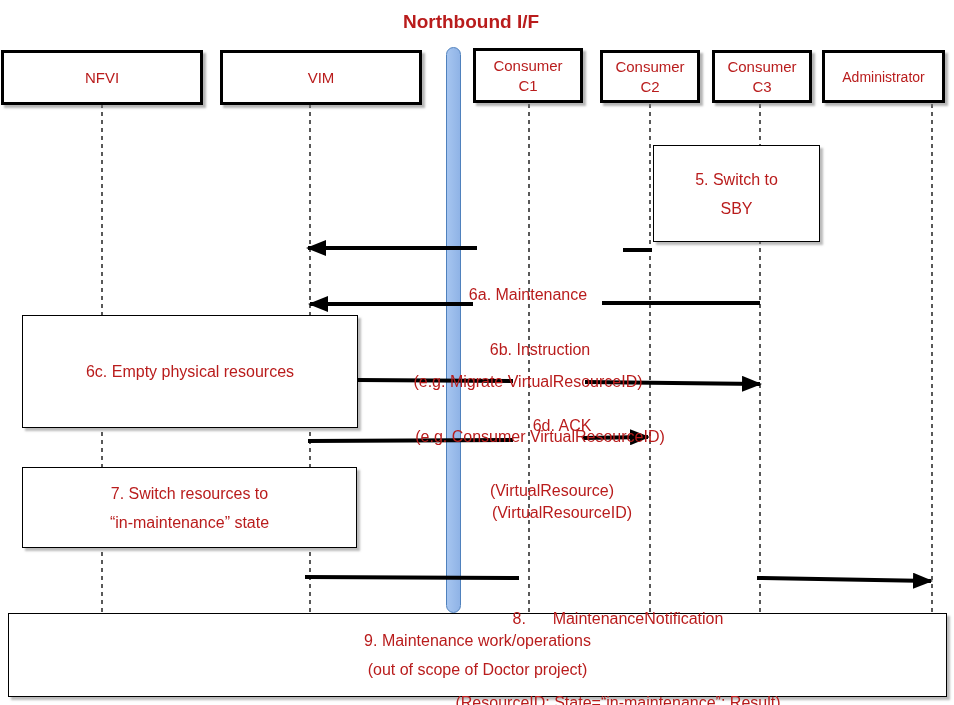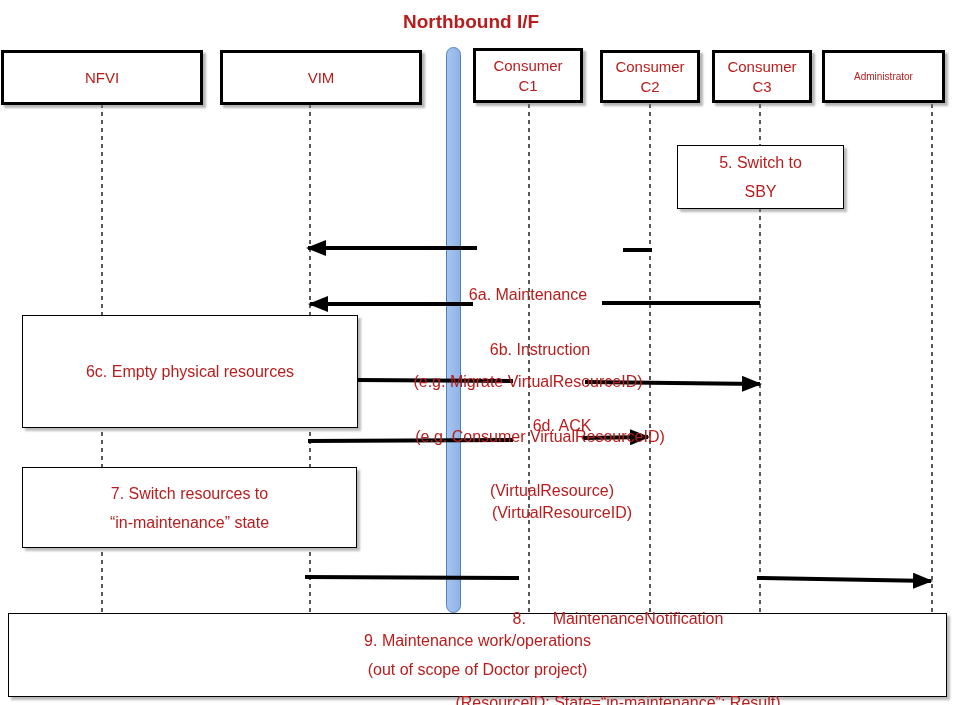--- a/index.html
+++ b/index.html
@@ -57,23 +57,23 @@
   <div class="nbif-bar"></div>
 
   <div class="actor" style="left:220px;top:50px;width:202px;height:55px">VIM</div>
   <div class="actor" style="left:1px;top:50px;width:202px;height:55px">NFVI</div>
   <div class="actor" style="left:473px;top:48px;width:110px;height:55px">Consumer
 C1</div>
   <div class="actor" style="left:600px;top:50px;width:100px;height:53px">Consumer
 C2</div>
   <div class="actor" style="left:712px;top:50px;width:100px;height:53px">Consumer
 C3</div>
-  <div class="actor" style="left:822px;top:50px;width:123px;height:53px;font-size:10px">Administrator</div>
+  <div class="actor" style="left:822px;top:50px;width:123px;height:53px;font-size:14px">Administrator</div>
 
-  <div class="step" style="left:677px;top:145px;width:167px;height:64px">5. Switch to
+  <div class="step" style="left:653px;top:145px;width:167px;height:97px">5. Switch to
 SBY</div>
   <div class="step" style="left:22px;top:315px;width:336px;height:113px">6c. Empty physical resources</div>
   <div class="step" style="left:22px;top:467px;width:335px;height:81px">7. Switch resources to
 “in-maintenance” state</div>
   <div class="step" style="left:8px;top:613px;width:939px;height:84px">9. Maintenance work/operations
 (out of scope of Doctor project)</div>
 
   <svg class="arrows" width="954" height="705">
     <defs>
       <marker id="ah" viewBox="0 0 10 8" refX="9" refY="4" markerWidth="5" markerHeight="4" orient="auto">

